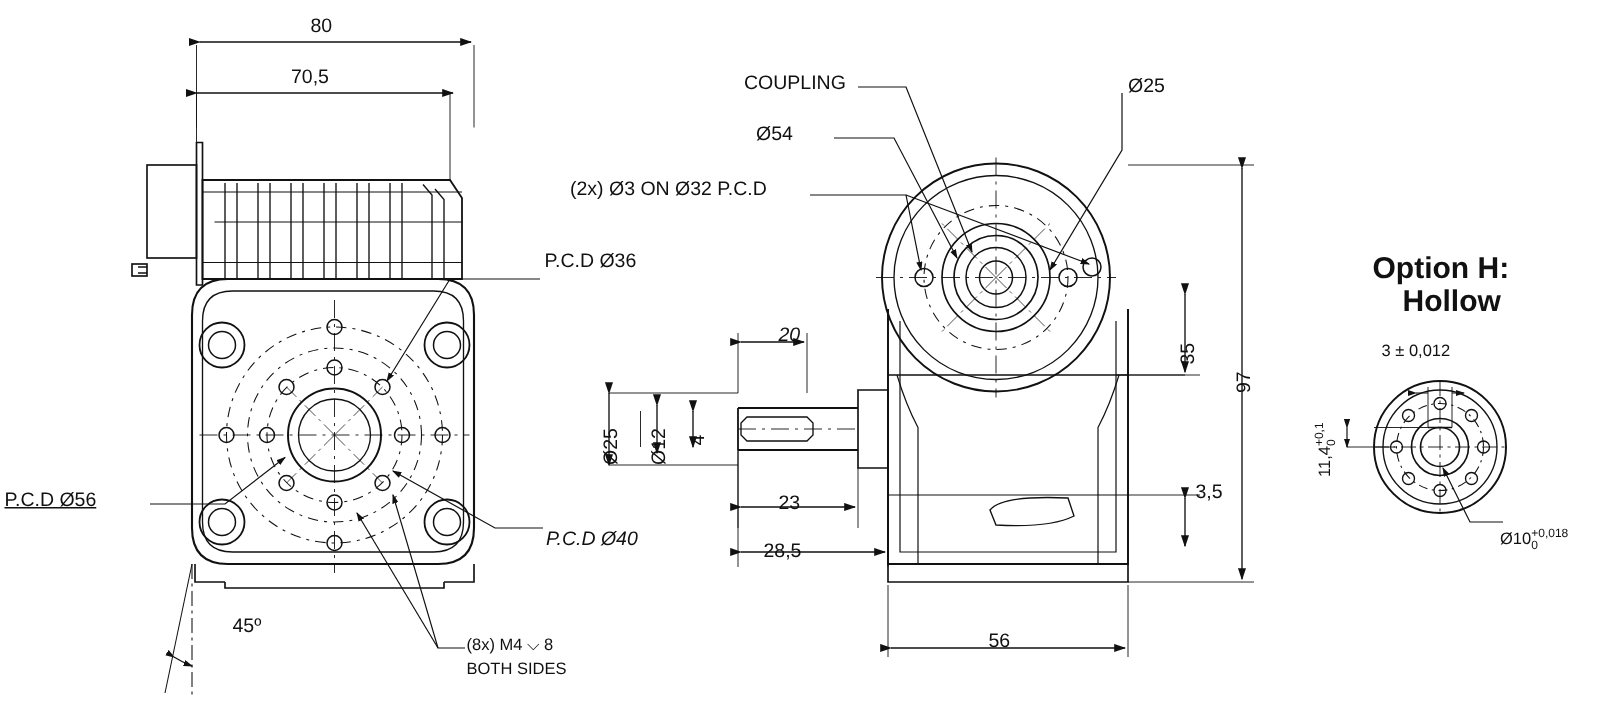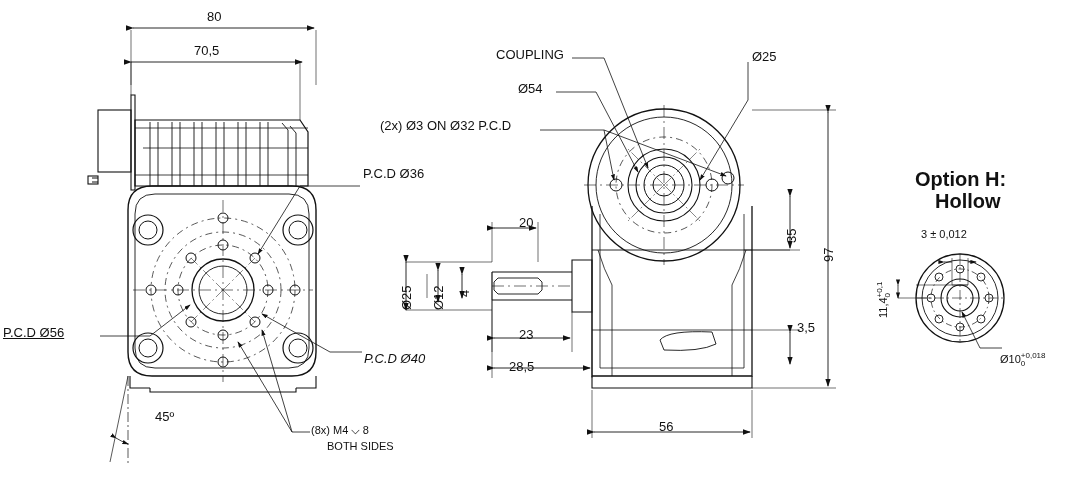--- a/index.html
+++ b/index.html
@@ -210,27 +210,27 @@
     </g>
   </svg>
 
   <div class="lbl" style="left:207px;top:10px;">80</div>
   <div class="lbl" style="left:194px;top:44px;">70,5</div>
   <div class="lbl" style="left:363px;top:167px;">P.C.D Ø36</div>
   <div class="lbl" style="left:3px;top:326px;text-decoration:underline;">P.C.D Ø56</div>
   <div class="lbl" style="left:364px;top:352px;font-style:italic;">P.C.D Ø40</div>
   <div class="lbl" style="left:155px;top:410px;">45º</div>
   <div class="lbl sm" style="left:311px;top:424px;text-align:center;">(8x) M4 ⌵ 8</div>
-  <div class="lbl sm" style="left:311px;top:440px;margin-left:16px;">BOTH SIDES</div>
+  <div class="lbl sm" style="left:311px;top:440px;">BOTH SIDES</div>
 
   <div class="lbl" style="left:496px;top:48px;">COUPLING</div>
-  <div class="lbl" style="left:504px;top:82px;margin-left:14px;">Ø54</div>
+  <div class="lbl" style="left:504px;top:82px;">Ø54</div>
   <div class="lbl" style="left:752px;top:50px;">Ø25</div>
   <div class="lbl" style="left:380px;top:119px;">(2x) Ø3 ON Ø32 P.C.D</div>
-  <div class="lbl" style="left:519px;top:216px;">20</div>
+  <div class="lbl" style="left:519px;top:216px;font-style:italic;">20</div>
   <div class="lbl" style="left:519px;top:328px;">23</div>
   <div class="lbl" style="left:509px;top:360px;">28,5</div>
   <div class="lbl rot" style="left:400px;top:310px;">Ø25</div>
   <div class="lbl rot" style="left:432px;top:310px;">Ø12</div>
   <div class="lbl rot" style="left:458px;top:297px;">4</div>
   <div class="lbl rot" style="left:785px;top:243px;">35</div>
   <div class="lbl rot" style="left:822px;top:262px;">97</div>
   <div class="lbl" style="left:797px;top:321px;">3,5</div>
   <div class="lbl" style="left:659px;top:420px;">56</div>
 

